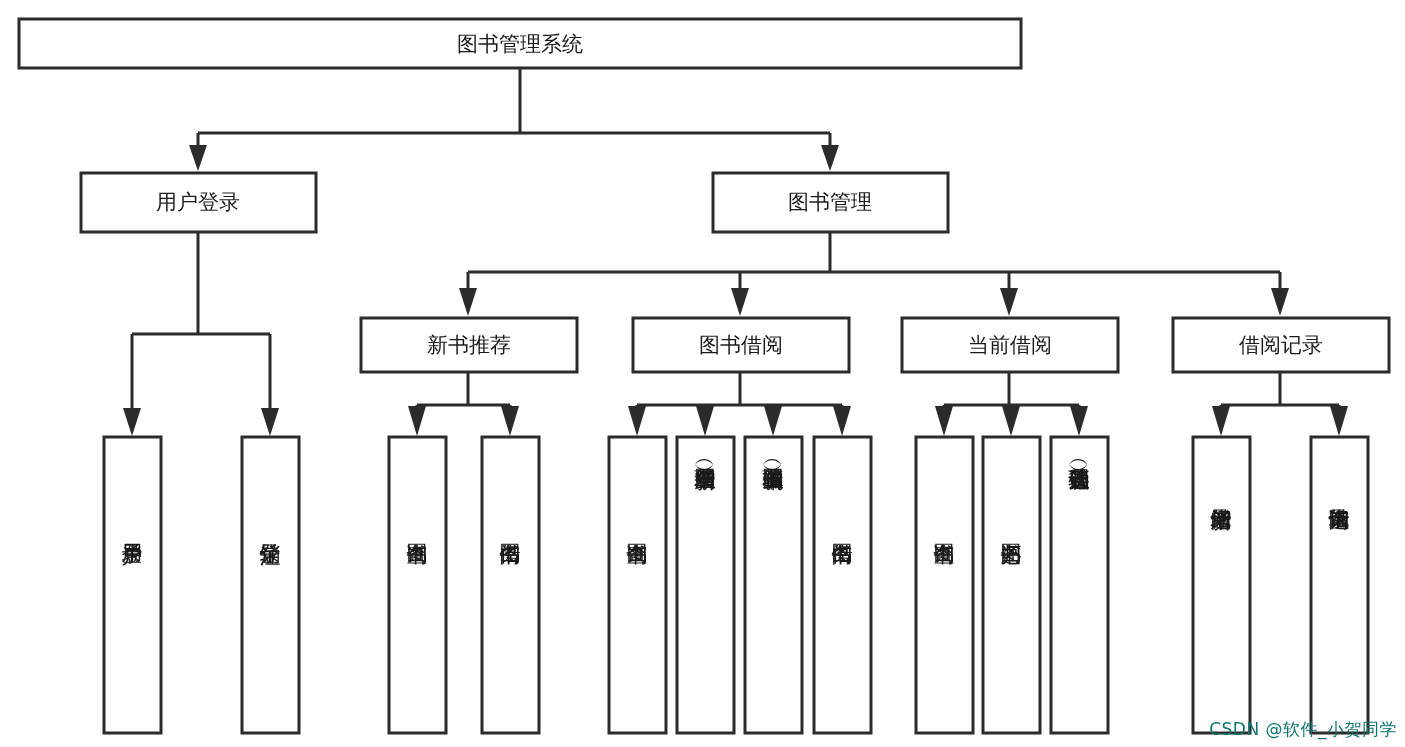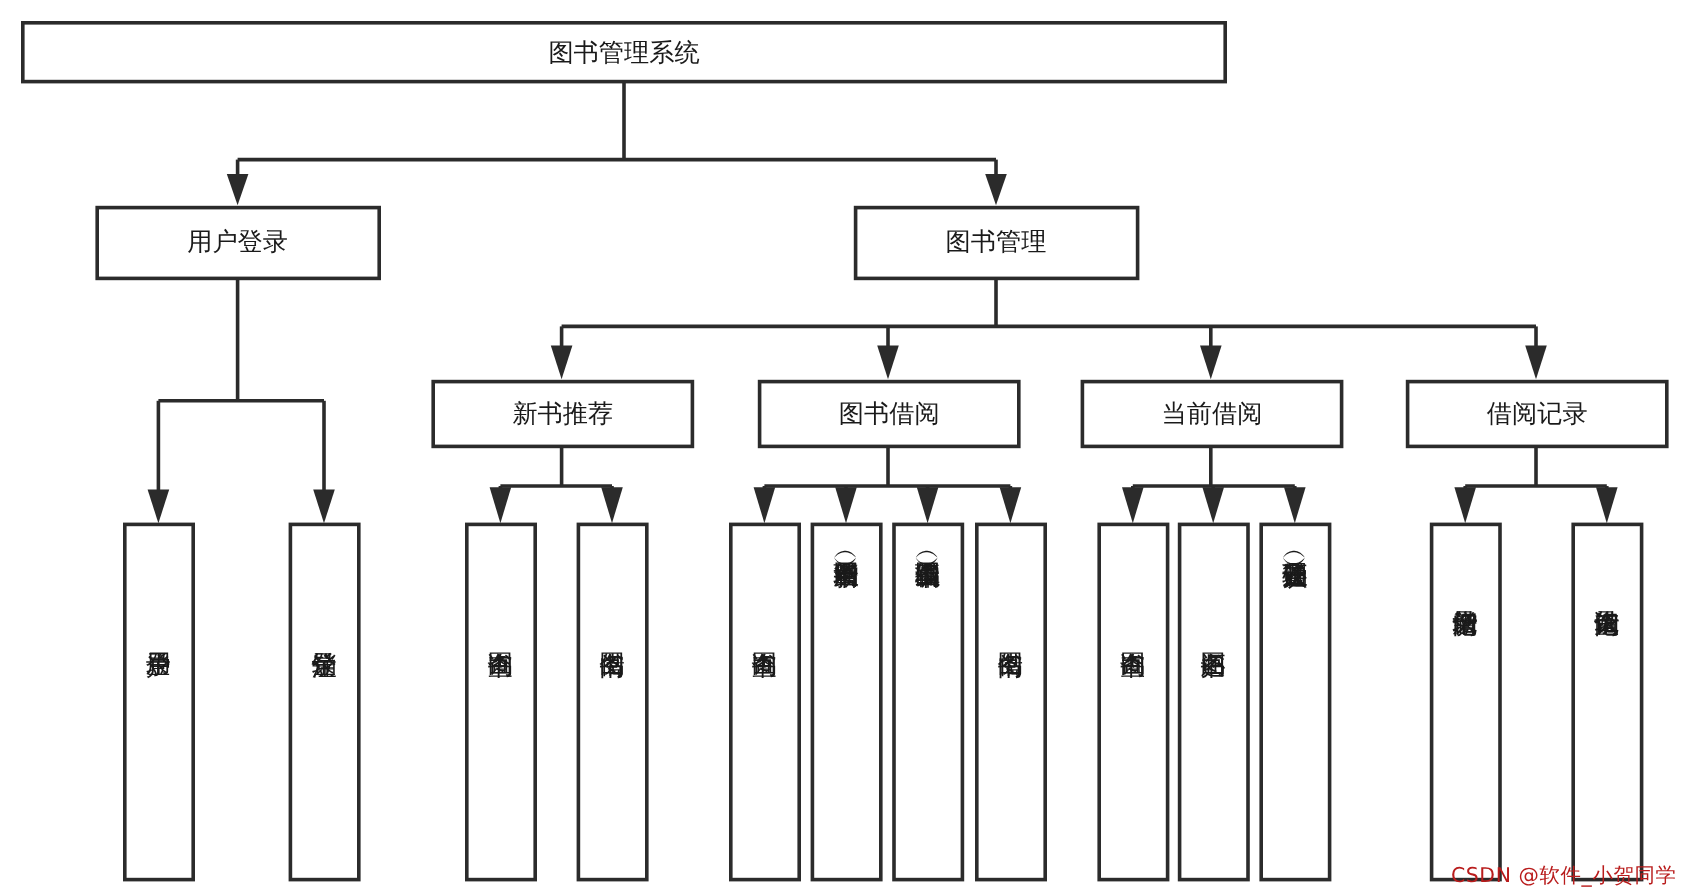--- a/index.html
+++ b/index.html
@@ -51,21 +51,21 @@
     font-family: "DejaVu Sans", "Liberation Sans", sans-serif;
     font-size: 21px;
     text-anchor: middle;
   }
   .watermark {
     position: absolute;
     right: 8px;
     bottom: 6px;
     font-family: "DejaVu Sans", "Liberation Sans", sans-serif;
     font-size: 17px;
-    color: #b91c1c;
+    color: #0f766e;
     letter-spacing: 0.5px;
     white-space: nowrap;
     user-select: none;
   }
 </style>
 </head>
 <body>
 
 <div id="diagram-root">
   <svg class="diagram" viewBox="0 0 1405 747" xmlns="http://www.w3.org/2000/svg">

